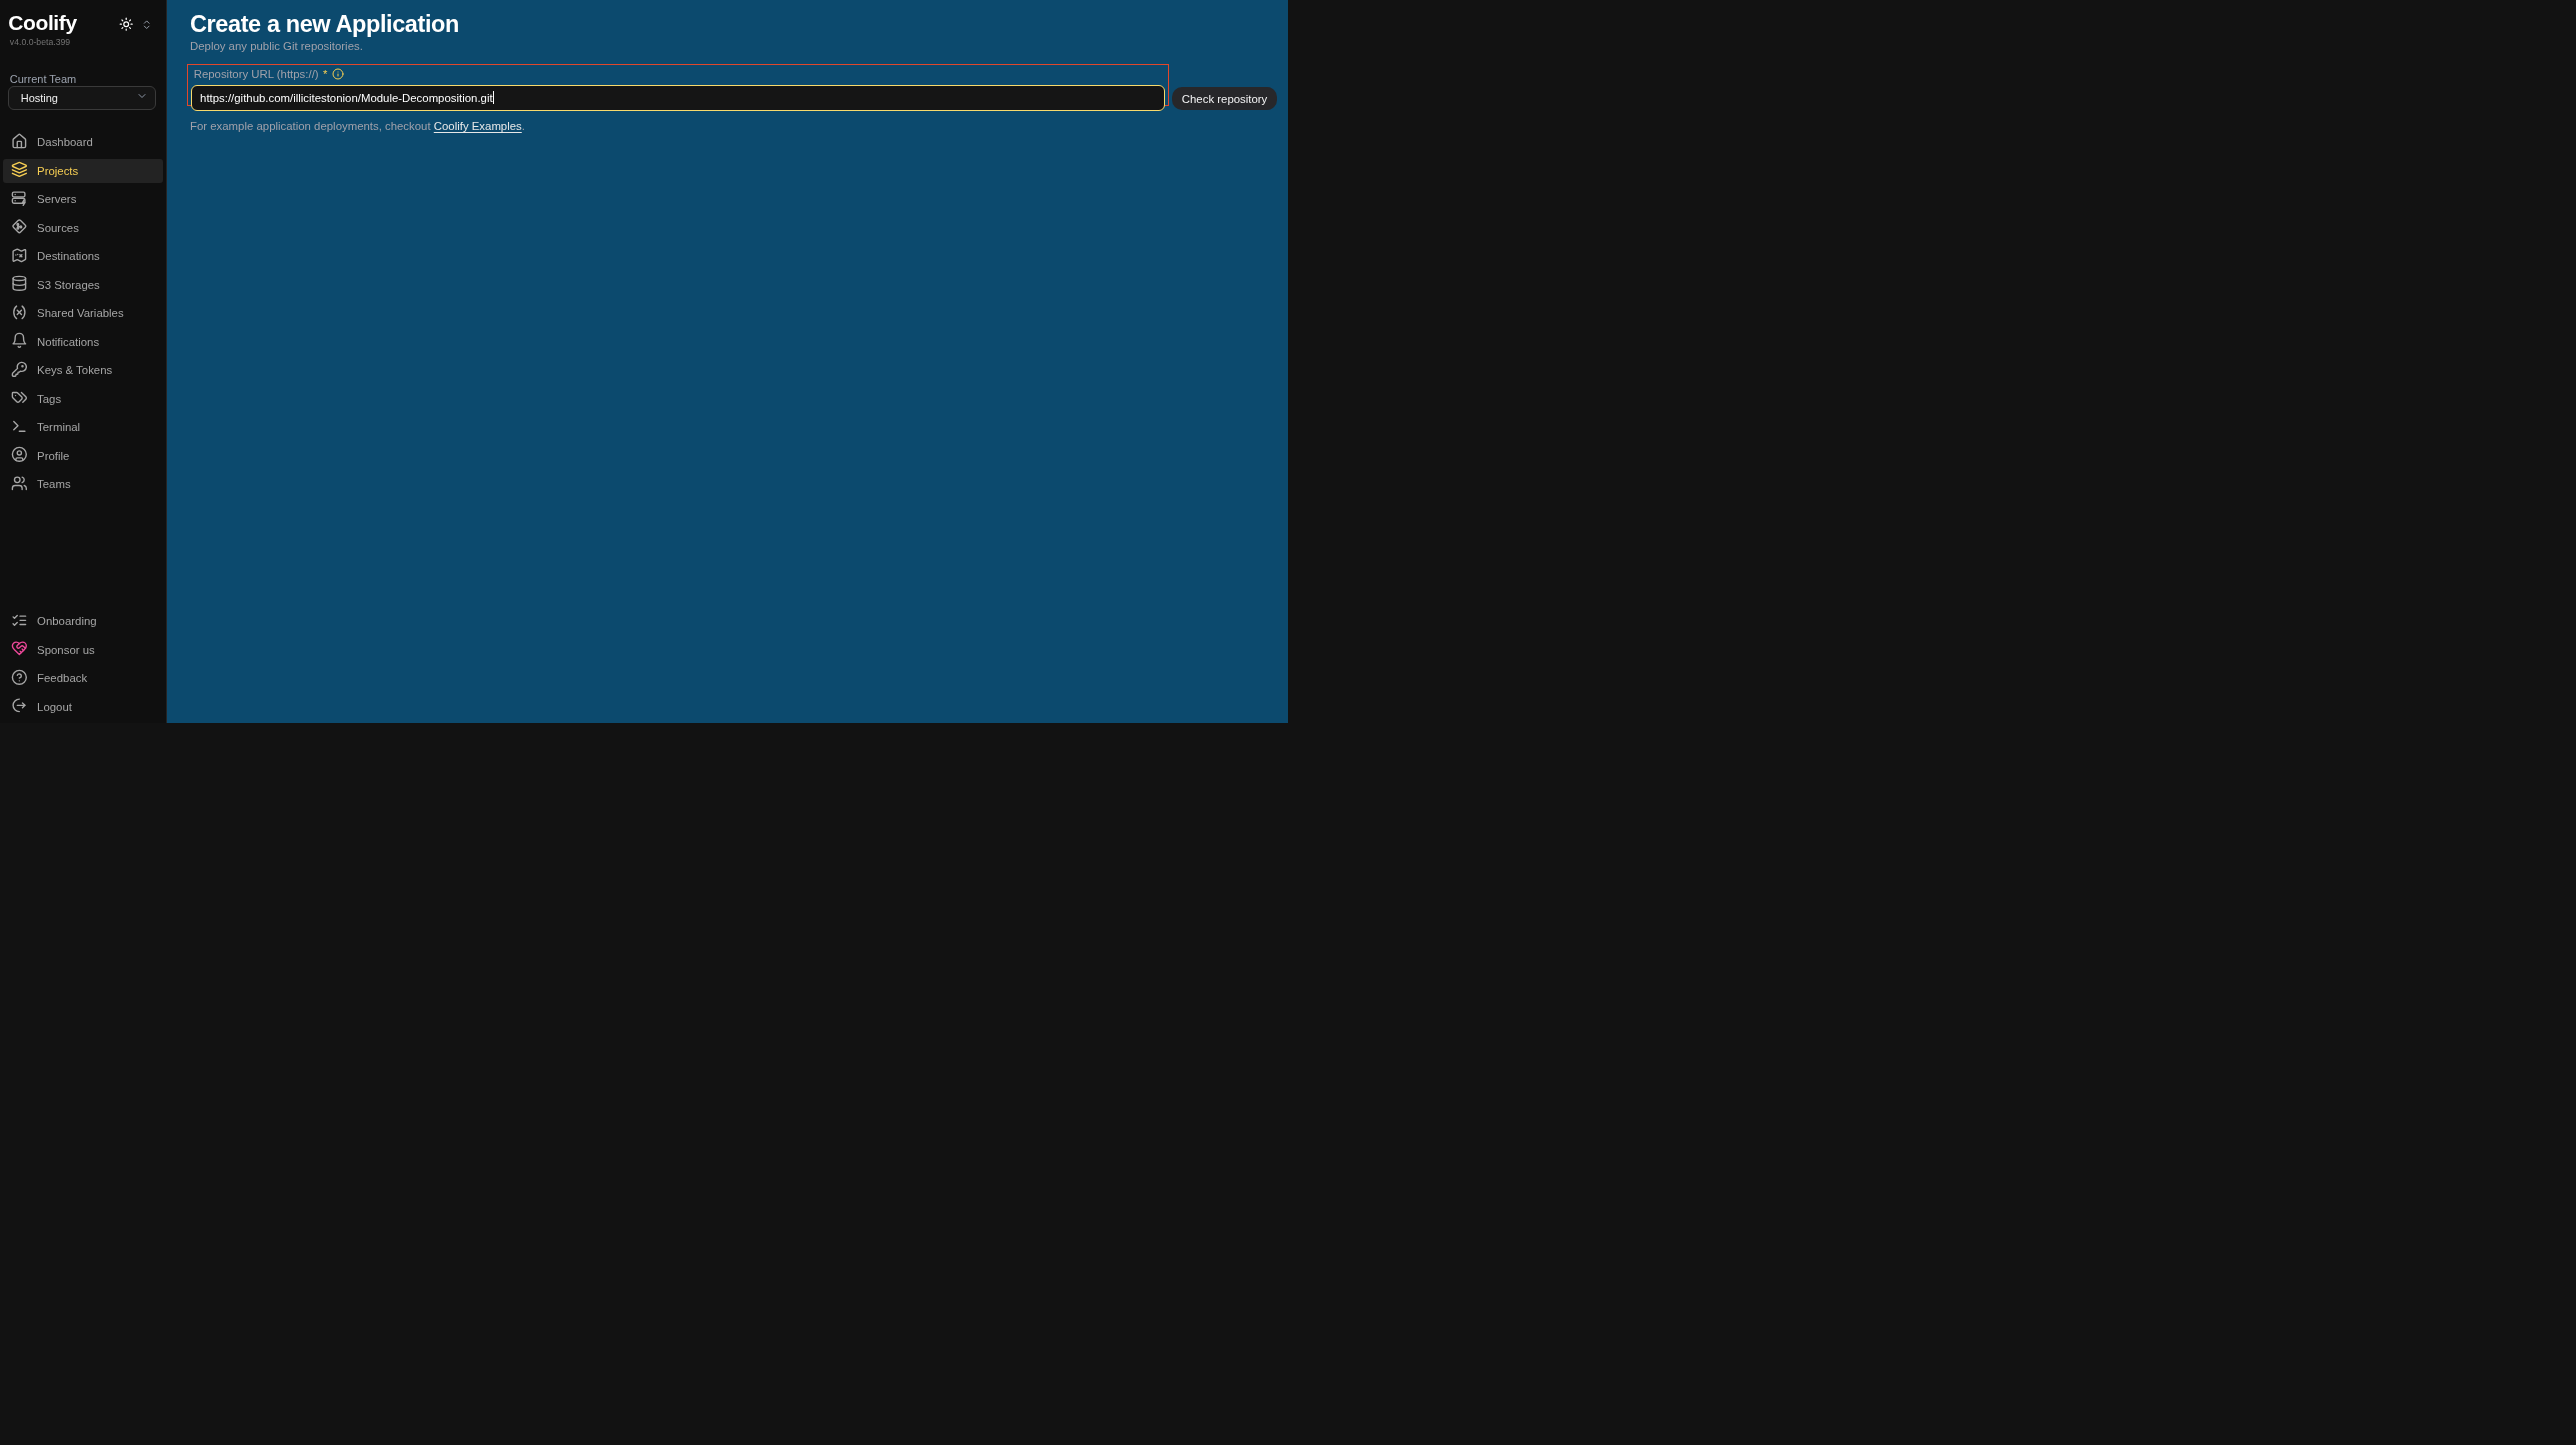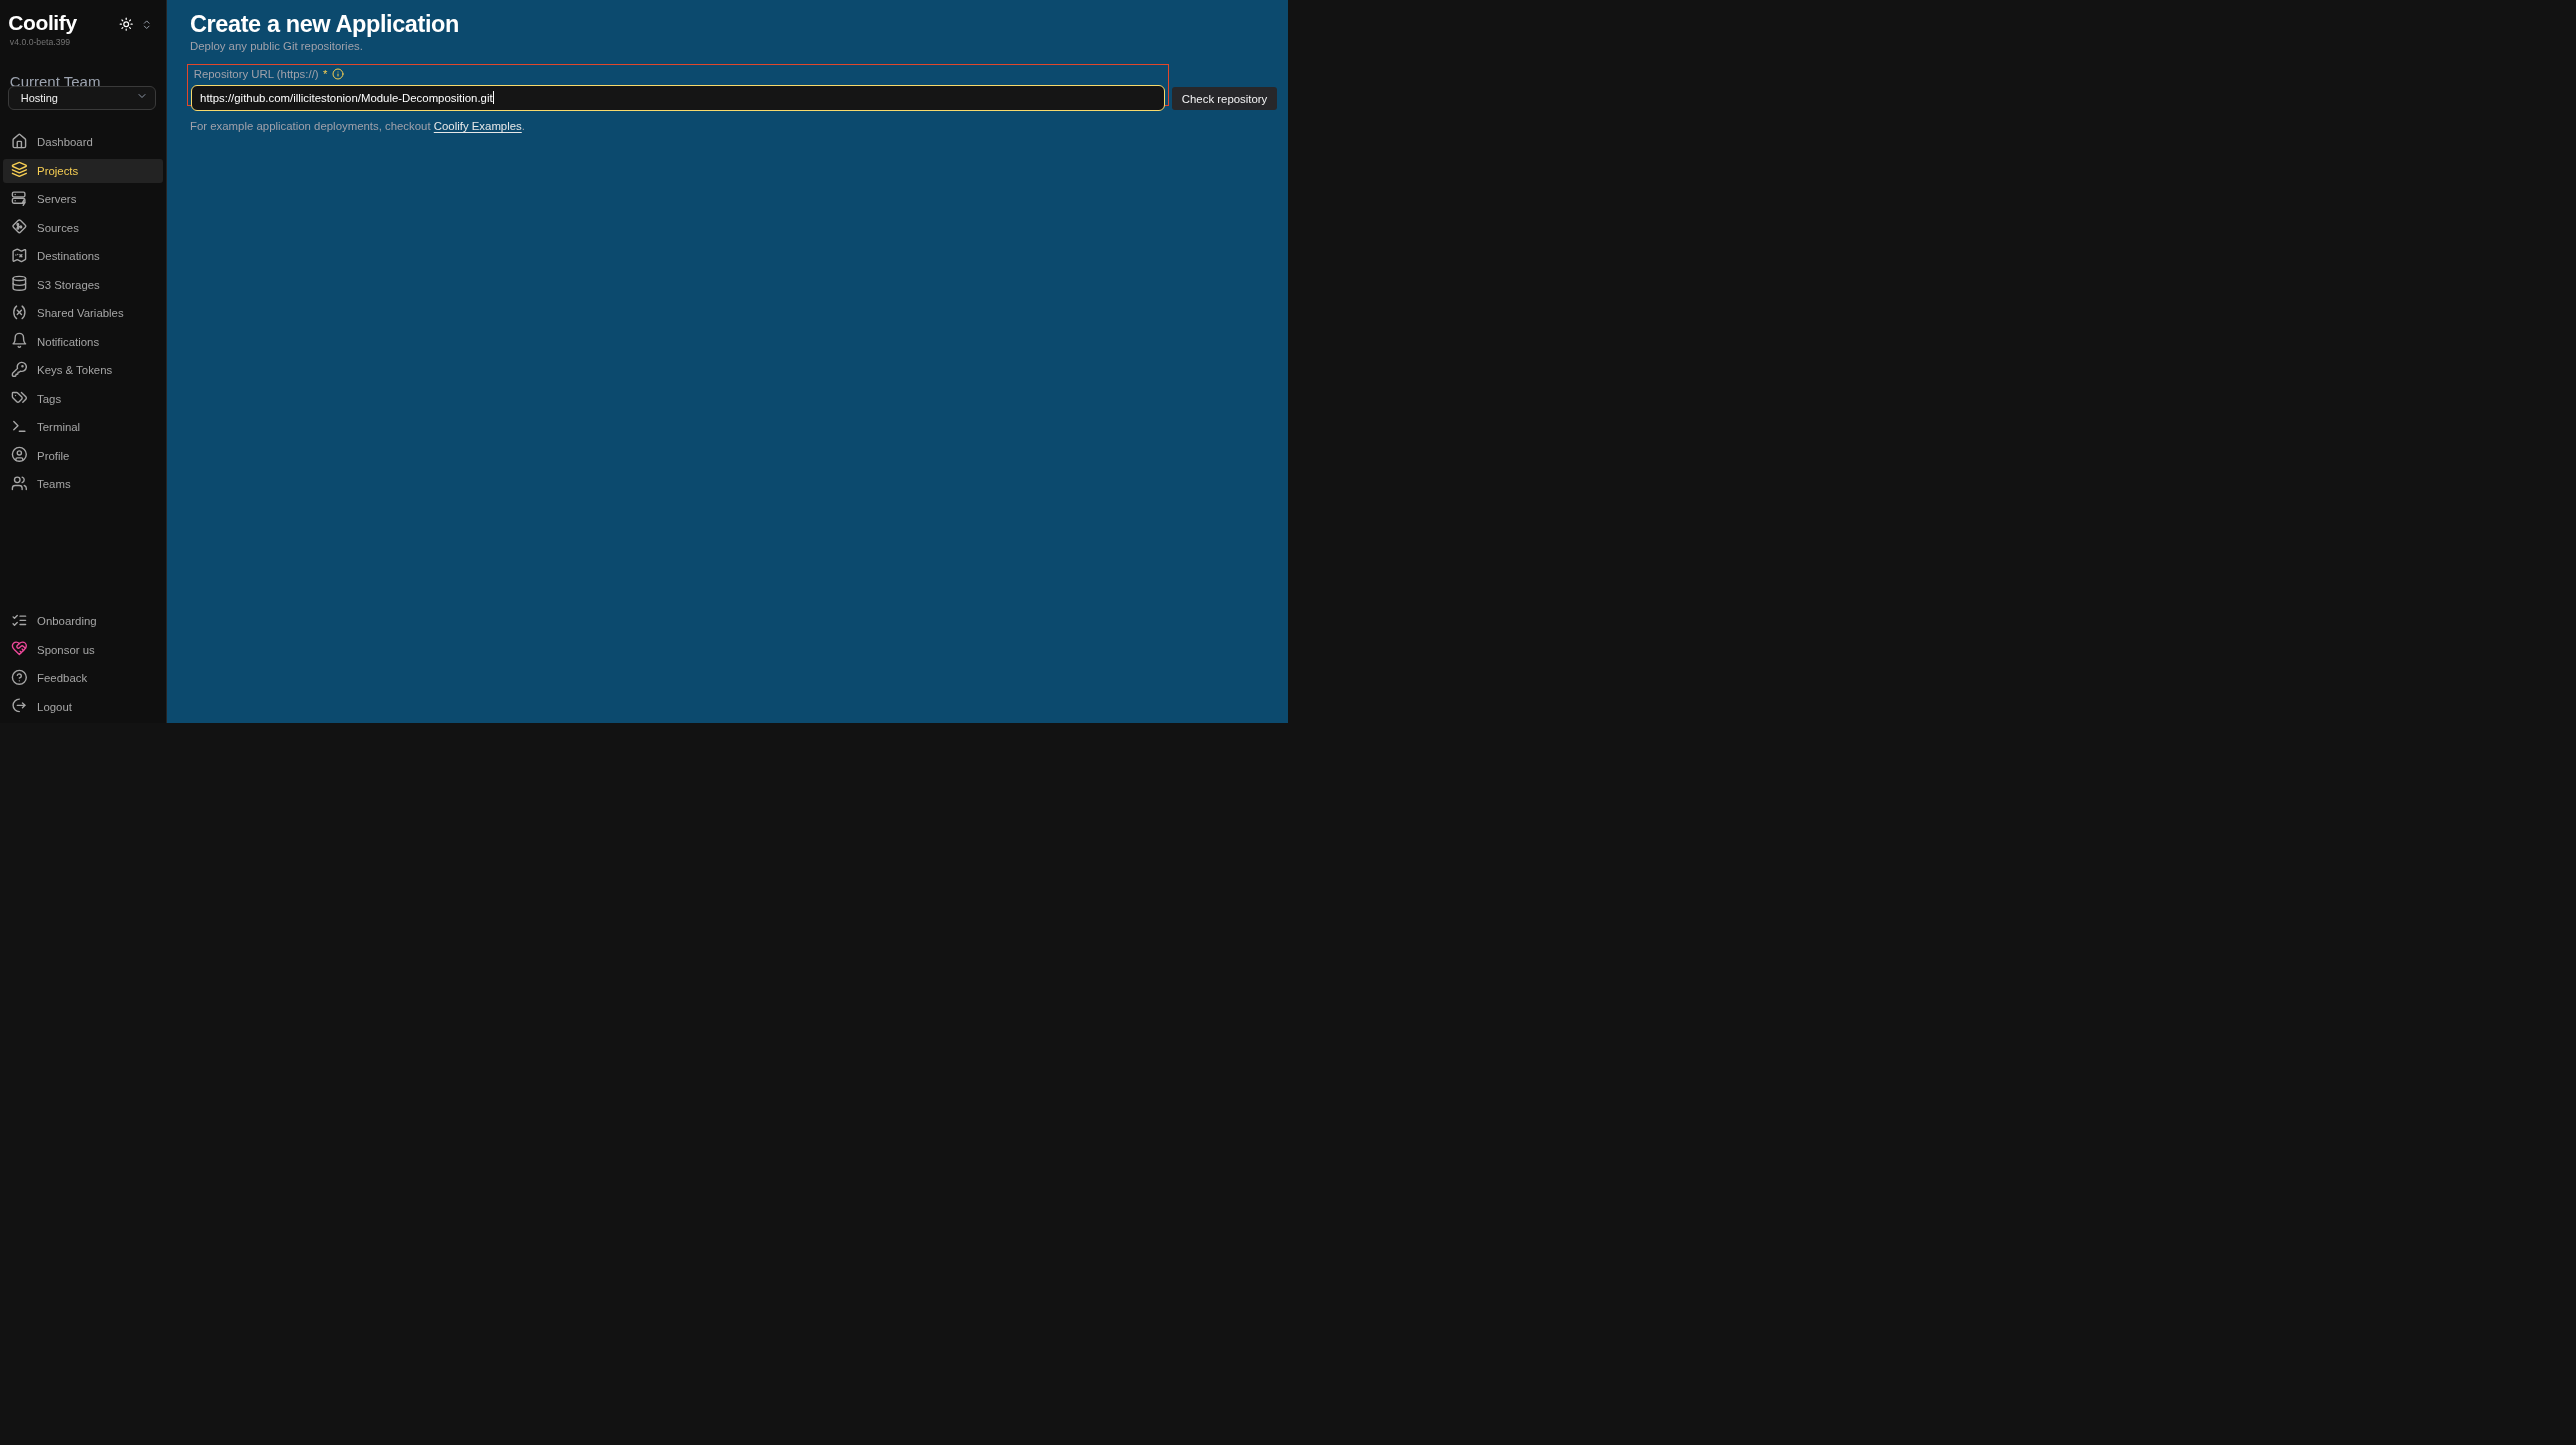--- a/index.html
+++ b/index.html
@@ -27,21 +27,21 @@
   .version {
     position: absolute; left: 9.8px; top: 37px;
     font-size: 8.7px; color: #737373;
   }
   .header-icon { position: absolute; cursor: pointer; color: #ffffff; }
   .header-icon.sun { left: 119px; top: 16.7px; }
   .header-icon.updown { left: 141px; top: 19px; color: #9ca3af; }
 
   .team-label {
     position: absolute; left: 9.8px; top: 73px;
-    font-size: 15px; color: #9ca3af;
+    font-size: 11px; color: #9ca3af;
   }
   .team-select {
     position: absolute; left: 8.3px; top: 86px;
     width: 148px; height: 23.5px;
     background: #151515;
     border: 0.8px solid #3a3a3a;
     border-radius: 6px;
     display: flex; align-items: center;
     padding: 0 7.6px 0 11.4px;
     cursor: pointer;
@@ -95,21 +95,21 @@
     display: flex; align-items: center;
     padding: 0 7.6px;
     font-size: 11.4px; color: #ffffff;
     cursor: text;
   }
   .caret { width: 1.1px; height: 13.6px; background: #ffffff; margin-left: 0.8px; }
   .check-btn {
     position: absolute; left: 1005px; top: 87px;
     height: 23px; padding: 0 9.8px;
     background: #27272a; color: #f4f4f5;
-    border: none; border-radius: 3px;
+    border: none; border-radius: 10px;
     font-size: 11.4px; font-family: "Liberation Sans", sans-serif;
     cursor: pointer; white-space: nowrap;
   }
   .helper {
     position: absolute; left: 23px; top: 120px;
     font-size: 11.4px; color: #a1a1aa;
   }
   .helper a { color: #e8e8e8; text-decoration: underline; text-underline-offset: 1.5px; cursor: pointer; }
 </style>
 </head>

